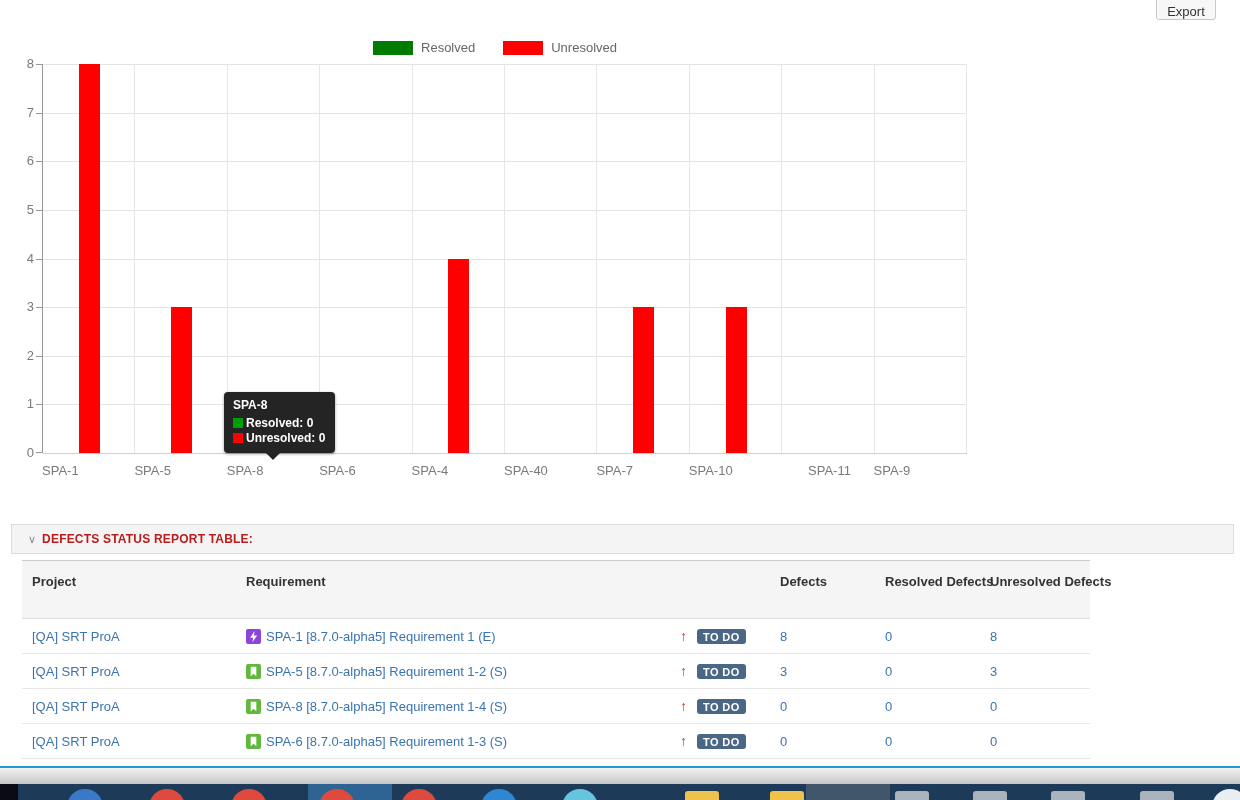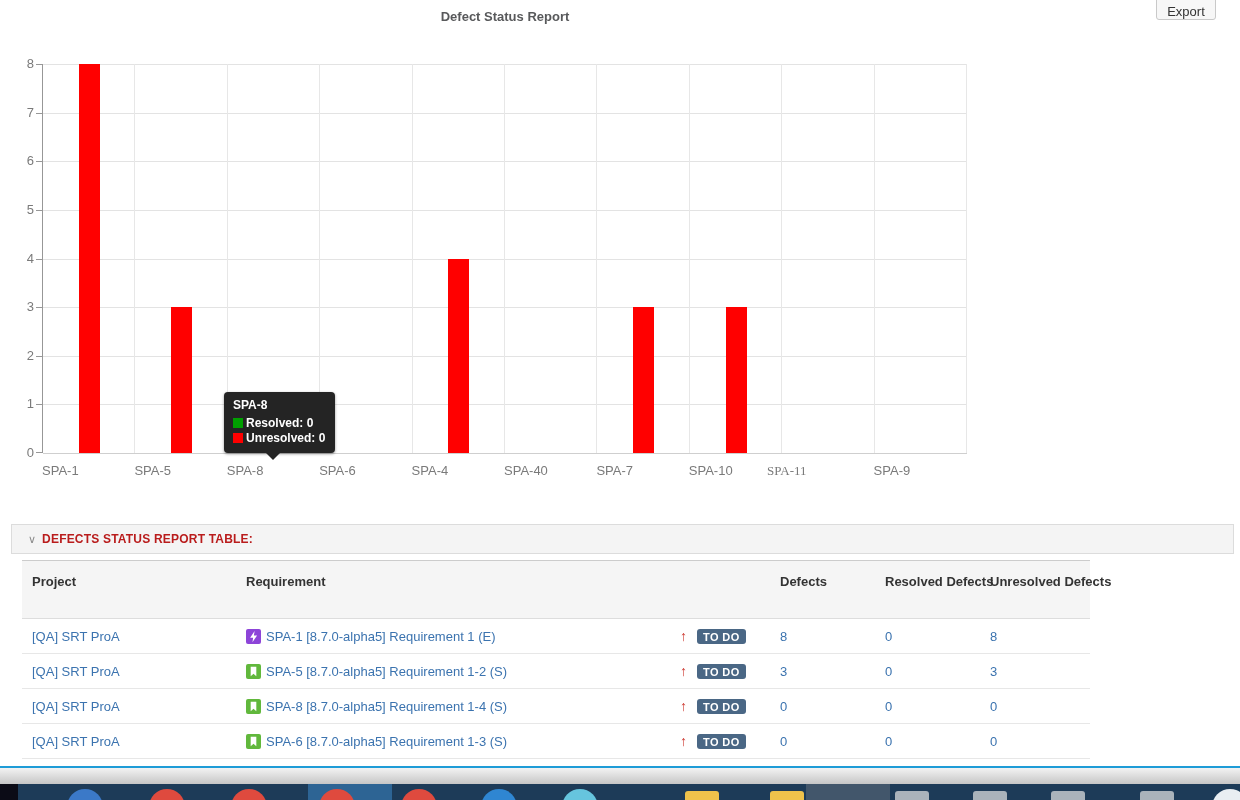--- a/index.html
+++ b/index.html
@@ -68,21 +68,26 @@
   .tb-folder{position:absolute;top:7px;width:34px;height:20px;border-radius:3px;}
 </style>
 </head>
 <body>
 
 <div id="screen">
 
   <button class="export-btn">Export</button>
 
   <div class="chart">
-    <div class="chart-title">Defect Status Report</div>
+    <div class="legend" id="legend">
+        <div class="swatch" style="background: rgb(0, 122, 0);"></div>
+        <div class="lbl">Resolved</div>
+        <div class="swatch" style="background: rgb(255, 0, 0);"></div>
+        <div class="lbl">Unresolved</div>
+      </div>
     <div class="plot" id="plot">
       <div class="baseline"></div>
     <div class="ytick" style="bottom: 0px;"></div>
         <div class="gridline-h" style="bottom: 47.625px;"></div>
         <div class="ytick" style="bottom: 47.625px;"></div>
         <div class="gridline-h" style="bottom: 96.25px;"></div>
         <div class="ytick" style="bottom: 96.25px;"></div>
         <div class="gridline-h" style="bottom: 144.875px;"></div>
         <div class="ytick" style="bottom: 144.875px;"></div>
         <div class="gridline-h" style="bottom: 193.5px;"></div>
@@ -113,21 +118,21 @@
       </div>
     <div id="xlabels">
         <div class="xlab" style="left: 42px; width: 92.4px;">SPA-1</div>
         <div class="xlab" style="left: 134.4px; width: 92.4px;">SPA-5</div>
         <div class="xlab" style="left: 226.8px; width: 92.4px;">SPA-8</div>
         <div class="xlab" style="left: 319.2px; width: 92.4px;">SPA-6</div>
         <div class="xlab" style="left: 411.6px; width: 92.4px;">SPA-4</div>
         <div class="xlab" style="left: 504px; width: 92.4px;">SPA-40</div>
         <div class="xlab" style="left: 596.4px; width: 92.4px;">SPA-7</div>
         <div class="xlab" style="left: 688.8px; width: 92.4px;">SPA-10</div>
-        <div class="xlab" style="left: 767px; width: 92.4px; font-family: Liberation Serif, serif;">SPA-11</div>
+        <div class="xlab" style="left: 808px; width: 92.4px;">SPA-11</div>
         <div class="xlab" style="left: 873.6px; width: 92.4px;">SPA-9</div>
       </div>
     <div id="ylabels">
         <div class="ylab" style="position: absolute; left: 4px; top: 453px; width: 30px;">0</div>
         <div class="ylab" style="position: absolute; left: 4px; top: 404.375px; width: 30px;">1</div>
         <div class="ylab" style="position: absolute; left: 4px; top: 355.75px; width: 30px;">2</div>
         <div class="ylab" style="position: absolute; left: 4px; top: 307.125px; width: 30px;">3</div>
         <div class="ylab" style="position: absolute; left: 4px; top: 258.5px; width: 30px;">4</div>
         <div class="ylab" style="position: absolute; left: 4px; top: 209.875px; width: 30px;">5</div>
         <div class="ylab" style="position: absolute; left: 4px; top: 161.25px; width: 30px;">6</div>

